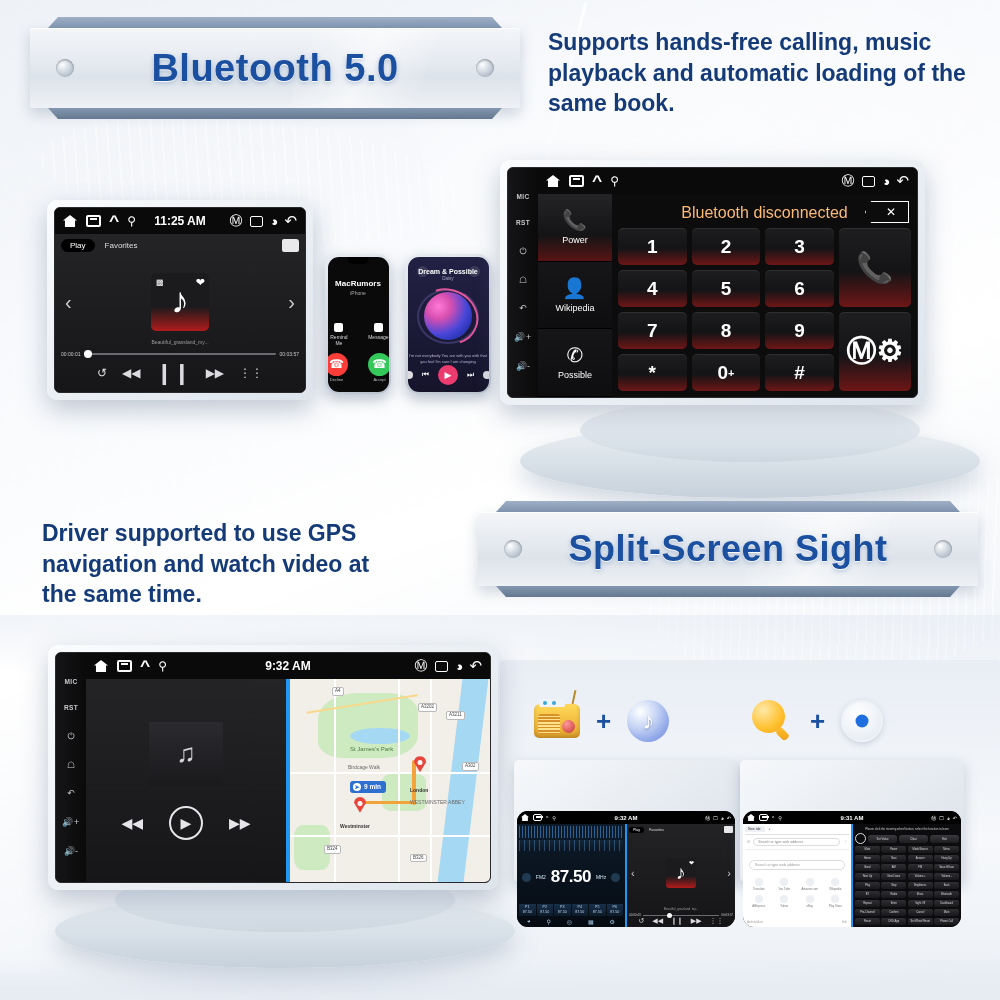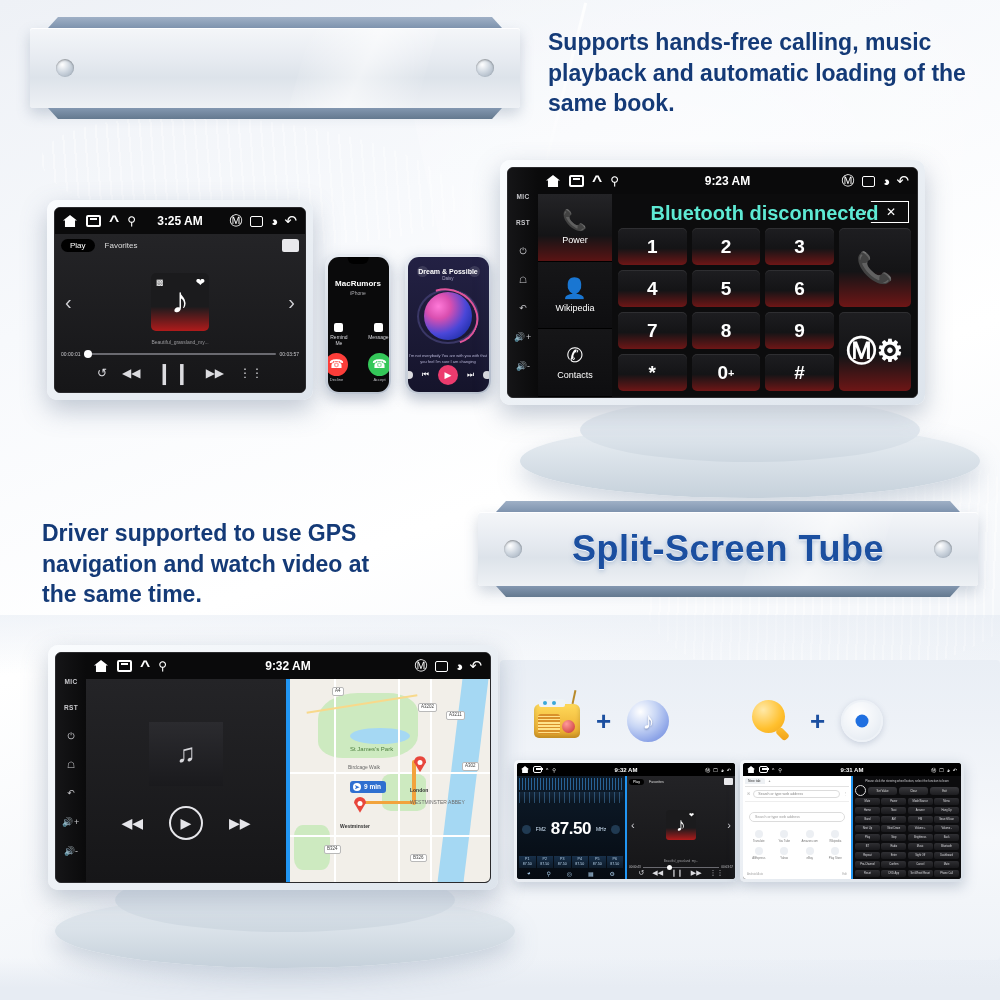--- a/index.html
+++ b/index.html
@@ -143,21 +143,21 @@
   .dial-tab {
     flex:1; display:flex; flex-direction:column; align-items:center; justify-content:center;
     gap:5px; color:#fff; font-size:9px;
     background: linear-gradient(180deg,#242427 0%, #141416 62%, #5a1414 100%);
     border-bottom:1px solid #000;
   }
   .dial-tab.plain { background: linear-gradient(180deg,#161618,#0e0e10); }
   .dial-tab .ic { font-size:20px; line-height:1; }
   .dial-right { flex:1; display:flex; flex-direction:column; padding:4px 6px 6px 6px; }
   .dial-head { height:30px; display:flex; align-items:center; justify-content:center; position:relative; }
-  .dial-head .title { color:#5eead4; font-size:20px; font-weight:700; }
+  .dial-head .title { color:#fdba74; font-size:16px; font-weight:400; }
   .dial-head .bksp {
     position:absolute; right:2px; top:3px; width:44px; height:22px; color:#fff; font-size:12px;
     display:flex; align-items:center; justify-content:center;
     border:1.5px solid #fff; border-right-width:1.5px;
     clip-path: polygon(14% 0, 100% 0, 100% 100%, 14% 100%, 0 50%);
     padding-left:8px;
   }
   .keypad { flex:1; display:grid; grid-template-columns: repeat(3, 1fr) 1.05fr; grid-template-rows: repeat(4,1fr); gap:5px; }
   .key {
     border-radius:5px; display:flex; align-items:center; justify-content:center;
@@ -248,21 +248,21 @@
      width:5px;height:5px;border-radius:50%;background:#fff;}
   .map .eta{position:absolute;background:#2f6fd0;color:#fff;border-radius:3px;font-size:6.5px;
      padding:2px 5px 2px 3px;display:flex;align-items:center;gap:3px;font-weight:700;}
   .map .eta .nav{width:8px;height:8px;border-radius:50%;background:#fff;color:#2f6fd0;font-size:6px;
      display:flex;align-items:center;justify-content:center;}
   .map .route{position:absolute;background:#f2a33c;}
 
   
   .mini-unit { position:absolute; border-radius:5px; padding:3px;
      background:linear-gradient(145deg,#f6f8fb,#d9e0e8); box-shadow:0 5px 13px rgba(80,100,130,.28);}
-  .mini-bezel{ width:100%;height:100%;background:#08080a;border-radius:3px;overflow:hidden;display:flex;flex-direction:column;}
+  .mini-bezel{ width:100%;height:100%;background:#08080a;border-radius:11px;overflow:hidden;display:flex;flex-direction:column;margin-top:48px;}
   .mini-status{height:13px;flex:0 0 13px;background:#000;color:#fff;display:flex;align-items:center;
       gap:4px;padding:0 4px;font-size:5px;position:relative;}
   .mini-status .clk{position:absolute;left:0;right:0;text-align:center;font-size:6px;font-weight:700;}
   .mini-status .r{margin-left:auto;display:flex;gap:3px;z-index:2;}
   .mini-body{flex:1;display:flex;}
   .mini-div{width:2px;background:#2196f3;flex:0 0 2px;}
   .radio-pane{flex:1;background:linear-gradient(180deg,#0d1b2a,#060b12);color:#cfe3f5;display:flex;flex-direction:column;padding:2px;}
   .radio-pane .wave{height:12px;background:repeating-linear-gradient(90deg,#2c6fa8 0 1px,transparent 1px 3px);opacity:.85;}
   .radio-pane .scale{height:11px;background:linear-gradient(180deg,#14263a,#0a1520);margin-top:2px;position:relative;}
   .radio-pane .scale .tickrow{position:absolute;inset:0;background:repeating-linear-gradient(90deg,#3d6f9b 0 1px,transparent 1px 5px);opacity:.6;}
@@ -354,38 +354,39 @@
 <div class="bg-swoosh sw5"></div>
 <div class="bg-swoosh sw6"></div>
 <div class="bg-swoosh sw4"></div>
 <div class="brblock"></div>
 <div class="botband"></div>
 
 <div class="plaque" id="plaque-bt">
   <span class="screw l"></span>
   <span class="screw r"></span>
   <span class="sheen"></span>
+  <span class="ptext">Bluetooth 5.0</span>
 </div>
 
 <div class="copy" id="copy-bt">Supports hands-free calling, music playback and automatic loading of the same book.</div>
 
 <div class="pedestal" id="ped-main">
   <div class="disc-bot"></div>
     <div class="disc-top"></div>
 </div>
 
 <div class="device" style="left:47px; top:200px; width:266px; height:200px;">
   <div class="bezel">
     <div class="screen">
       <div class="statusbar">
         <span class="g-home"></span>
         <span class="g-rect"></span>
         <span class="g-chev">^</span>
         <span class="g-usb">⚲</span>
-        <span class="clock">3:25 AM</span>
+        <span class="clock">11:25 AM</span>
         <span class="right">
           <span class="g-bt">Ⓜ</span>
           <span class="g-cast"></span>
           <span class="g-wifi">◕</span>
           <span class="g-back">↶</span>
         </span>
       </div>
       <div class="mus-body">
         <div class="mus-tabs">
           <span class="pill">Play</span>
@@ -475,41 +476,40 @@
       <span class="sb">↶</span>
       <span class="sb">🔊+</span>
       <span class="sb">🔊-</span>
     </div>
     <div class="screen">
       <div class="statusbar">
         <span class="g-home"></span>
         <span class="g-rect"></span>
         <span class="g-chev">^</span>
         <span class="g-usb">⚲</span>
-        <span class="clock">9:23 AM</span>
         <span class="right">
           <span class="g-bt">Ⓜ</span>
           <span class="g-cast"></span>
           <span class="g-wifi">◕</span>
           <span class="g-back">↶</span>
         </span>
       </div>
       <div class="dialer-body">
         <div class="dial-left">
           <div class="dial-tab">
             <span class="ic">📞</span>
             <span>Power</span>
           </div>
           <div class="dial-tab plain">
             <span class="ic">👤</span>
             <span>Wikipedia</span>
           </div>
           <div class="dial-tab plain">
             <span class="ic">✆</span>
-            <span>Contacts</span>
+            <span>Possible</span>
           </div>
         </div>
         <div class="dial-right">
           <div class="dial-head">
             <span class="title">Bluetooth disconnected</span>
             <span class="bksp">✕</span>
           </div>
           <div class="keypad">
             <div class="key">1</div>
             <div class="key">2</div>
@@ -534,21 +534,21 @@
     </div>
   </div>
 </div>
 
 <div class="copy" id="copy-gps">Driver supported to use GPS navigation and watch video at the same time.</div>
 
 <div class="plaque" id="plaque-ss">
   <span class="screw l"></span>
   <span class="screw r"></span>
   <span class="sheen"></span>
-  <span class="ptext">Split-Screen Tube</span>
+  <span class="ptext">Split-Screen Sight</span>
 </div>
 
 <div class="pedestal" id="ped-left">
   <div class="disc-bot"></div>
     <div class="disc-top"></div>
 </div>
 
 <div class="device" style="left:48px; top:645px; width:450px; height:245px;">
   <div class="bezel">
     <div class="sidebar-btns">

